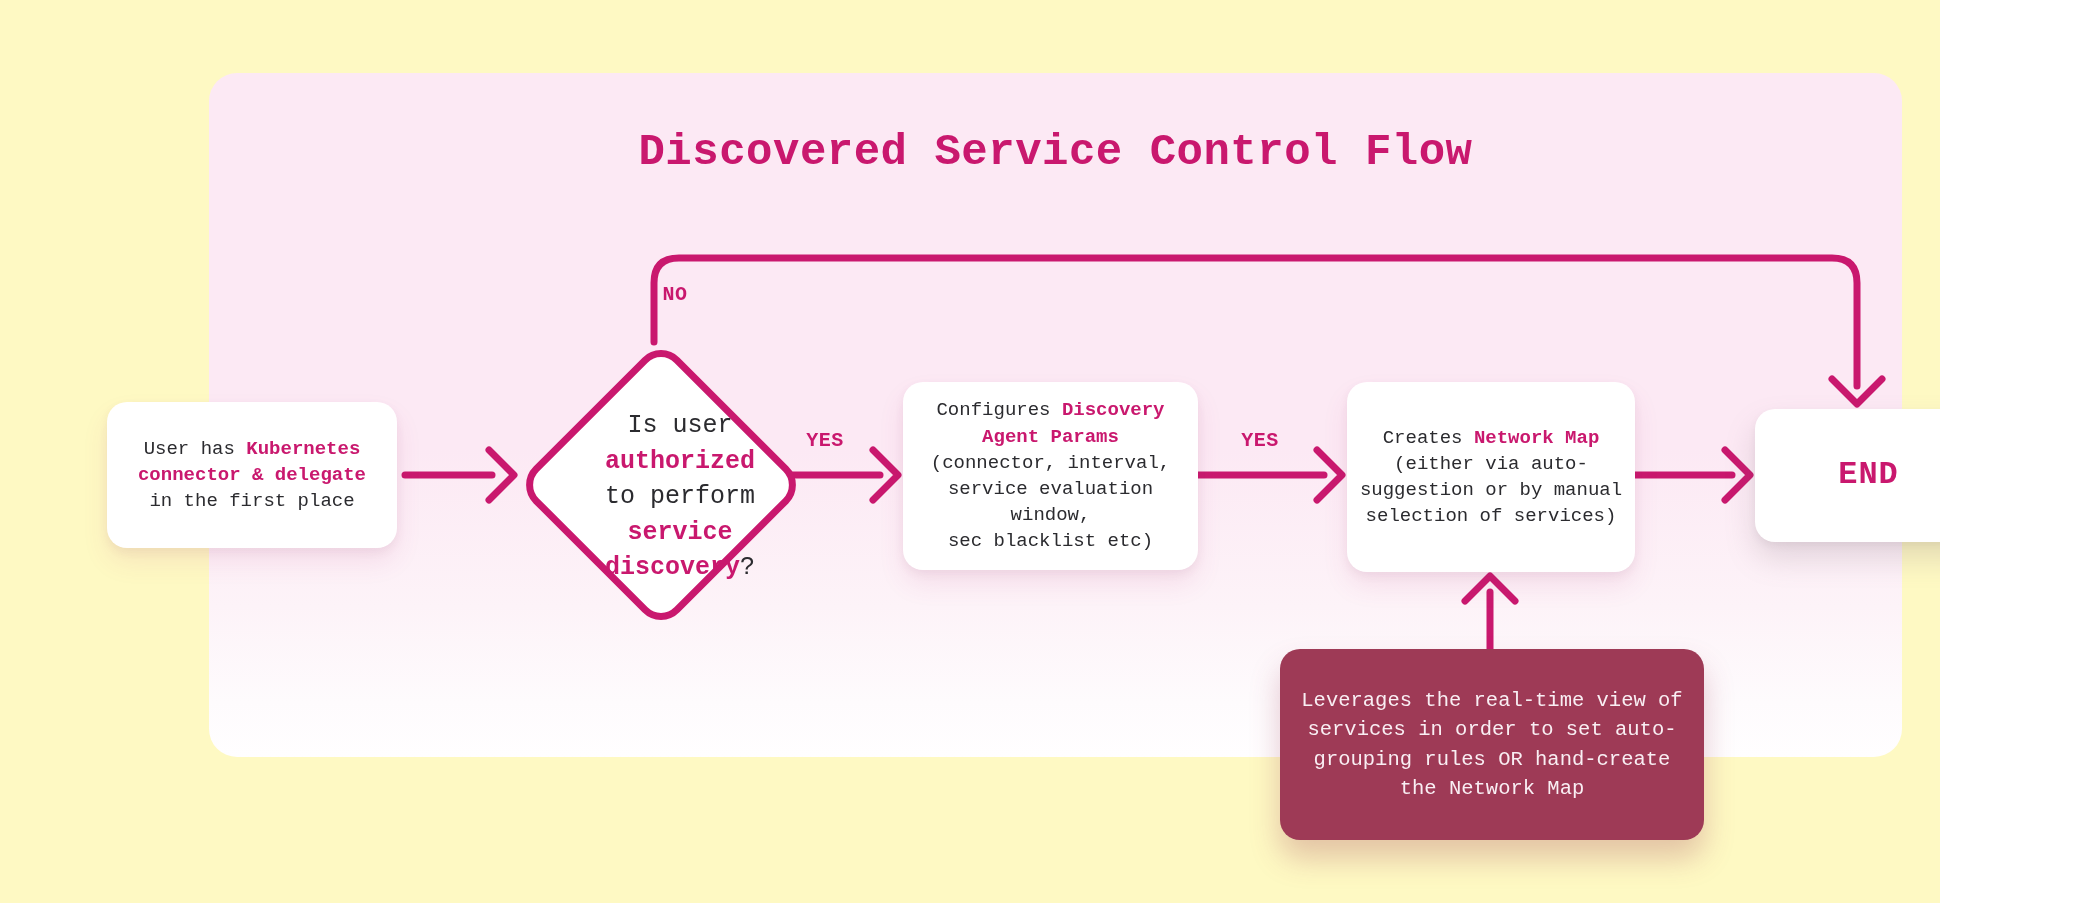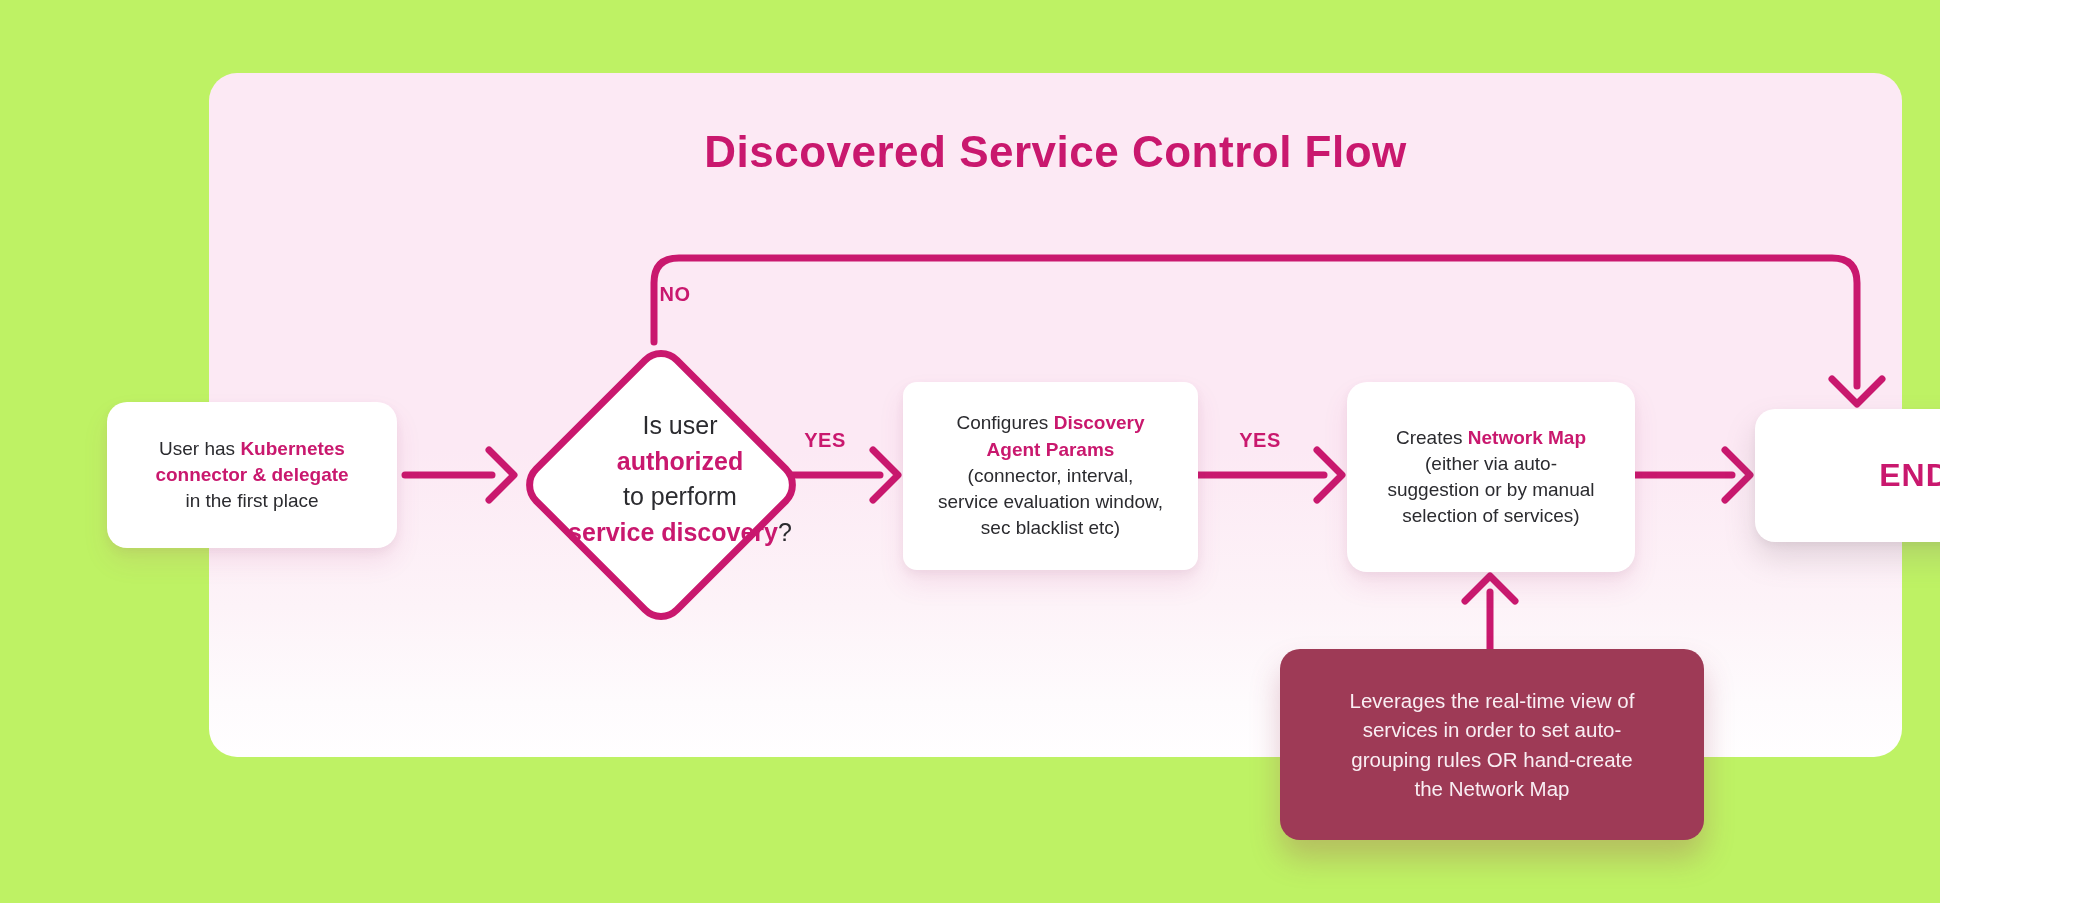--- a/index.html
+++ b/index.html
@@ -4,47 +4,46 @@
 <style>
   :root{
     --accent:#C9186E;
     --note-bg:#9E3A56;
     --text-dark:#2B2B2F;
     --note-text:#F9EEF3;
     --box-bg:#FFFFFF;
   }
   html,body{margin:0;padding:0;background:#fff;}
   .canvas{
-    position:relative;width:1940px;height:903px;background:#bef264;overflow:hidden;
-    font-family:Liberation Sans, sans-serif;color:var(--text-dark);
+    position:relative;width:1940px;height:903px;background:#fef9c3;overflow:hidden;
+    font-family:Liberation Mono, monospace;color:var(--text-dark);
   }
   .panel{
     position:absolute;left:209px;top:73px;width:1693px;height:684px;border-radius:28px;
     background:linear-gradient(180deg,#FCE9F4 0%,#FCE9F4 55%,#FDF3F8 78%,#FEFBFD 92%,#FFFEFF 100%);
   }
   .title{
     position:absolute;left:209px;top:126px;width:1693px;text-align:center;
     font-size:44px;line-height:52px;font-weight:700;color:var(--accent);letter-spacing:.5px;
   }
   .node{
     position:absolute;display:flex;align-items:center;justify-content:center;
     text-align:center;font-size:19px;line-height:1.38;
   }
   .white-box{
     background:var(--box-bg);border-radius:20px;
     box-shadow:0 14px 26px rgba(190,60,130,.10),0 4px 10px rgba(120,50,90,.07);
   }
   .node-start{left:107px;top:402px;width:290px;height:146px;}
-  .node-configure{left:903px;top:382px;width:295px;height:188px;border-radius:14px;}
+  .node-configure{left:903px;top:382px;width:295px;height:188px;}
   .node-create{left:1347px;top:382px;width:288px;height:190px;text-align:center;}
   .node-end{
     left:1755px;top:409px;width:227px;height:133px;
     font-size:32px;font-weight:700;color:var(--accent);letter-spacing:1px;
     box-shadow:0 16px 30px rgba(130,110,125,.22),0 4px 8px rgba(0,0,0,.05);
-    padding-left:46px;
   }
   .diamond{
     position:absolute;left:558px;top:382px;width:192px;height:192px;
     transform:rotate(45deg);background:var(--box-bg);
     border:7px solid var(--accent);border-radius:26px;
   }
   .diamond-text{
     position:absolute;left:560px;top:408px;width:240px;height:140px;
     display:flex;align-items:flex-start;justify-content:center;text-align:center;
     font-size:25px;line-height:1.42;

